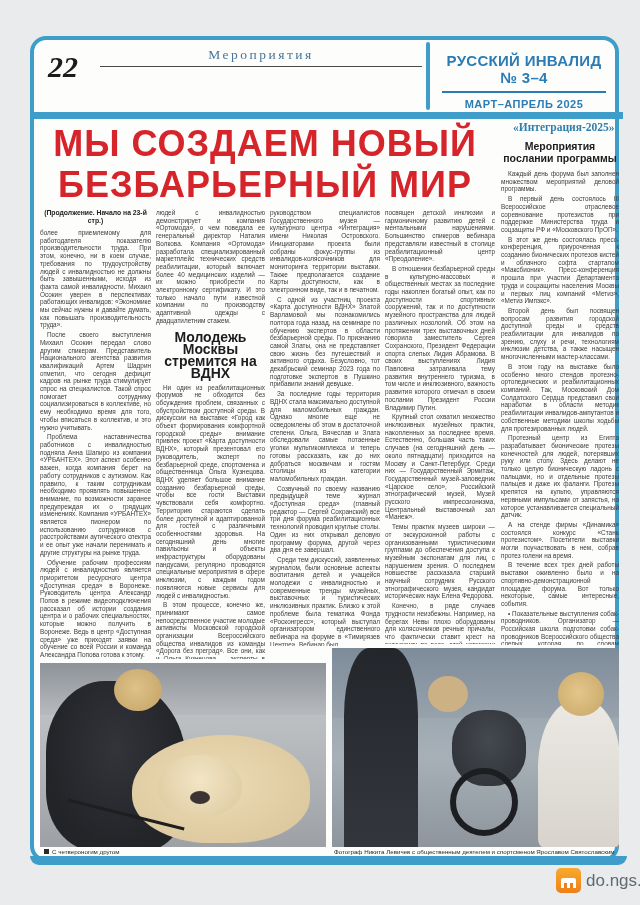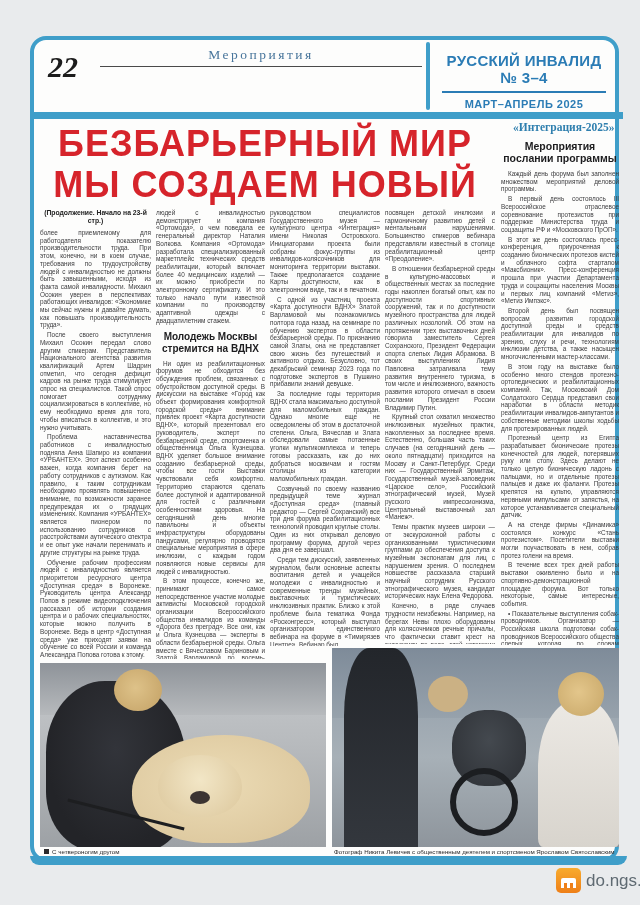--- a/index.html
+++ b/index.html
@@ -17,21 +17,21 @@
   .masthead .mh2{font-size:11px;letter-spacing:.5px;}
   .topbar{position:absolute;left:34px;top:112px;width:589px;height:7px;background:#3f9ec9;}
   .botbar{position:absolute;left:30px;top:856px;width:597px;height:9px;background:#3f9ec9;border-radius:0 0 14px 14px;}
   
   .headline{position:absolute;left:36px;top:123px;width:458px;text-align:center;color:#d6242b;font-weight:bold;font-size:36px;line-height:41px;letter-spacing:1px;white-space:nowrap;}
   
   .col{position:absolute;top:209px;overflow:hidden;font-size:6.4px;line-height:7.7px;color:#3c3c3e;text-align:justify;}
   .col p{margin:0 0 2px 0;text-indent:7px;}
   .col p.flow{text-indent:0;}
   .note{font-weight:bold;text-align:center;font-size:6.8px;line-height:8px;margin:0 0 4px 0;color:#222;}
-  .subhead{font-weight:bold;text-align:center;font-size:10px;line-height:12px;color:#1d1d1f;margin:6px 0 5px 0;}
+  .subhead{font-weight:bold;text-align:center;font-size:14px;line-height:12px;color:#1d1d1f;margin:6px 0 5px 0;}
   #col1{left:40px;width:111px;height:450px;}
   #col2{left:156px;width:109px;height:450px;}
   #col3{left:270px;width:110px;height:437px;}
   #col4{left:385px;width:110px;height:435px;}
   
   .sidebar{position:absolute;left:501px;top:121px;width:118px;height:524px;overflow:hidden;}
   .kicker{display:flex;align-items:center;gap:12px;color:#2f7fae;font-family:"Liberation Serif",serif;font-weight:bold;font-size:11.5px;}
   .kicker .kline{flex:1;height:2px;background:#3f9ec9;}
   .sb-title{font-weight:bold;font-size:10.5px;line-height:12px;text-align:center;color:#1d1d1f;margin:7px 0 6px 0;}
   .sb-body{font-size:6.4px;line-height:7.7px;color:#3c3c3e;text-align:justify;}
@@ -65,22 +65,22 @@
 </div>
 <div class="hdr-divider"></div>
 <div class="masthead">
   <div class="mh1">РУССКИЙ ИНВАЛИД № 3–4</div>
   <div class="mrule"></div>
   <div class="mh2">МАРТ–АПРЕЛЬ 2025</div>
 </div>
 <div class="topbar"></div>
 
 <div class="headline">
+  <div>МЫ СОЗДАЕМ НОВЫЙ</div>
   <div>БЕЗБАРЬЕРНЫЙ МИР</div>
-  <div>МЫ СОЗДАЕМ НОВЫЙ</div>
 </div>
 
 <div class="col" id="col1">
   <div class="note">(Продолжение. Начало на 23-й стр.)</div>
   <p class="flow">более приемлемому для работодателя показателю производительности труда. При этом, конечно, ни в коем случае, требования по трудоустройству людей с инвалидностью не должны быть завышенными, исходя из факта самой инвалидности. Михаил Осокин уверен в перспективах работающих инвалидов: «Экономике мы сейчас нужны и давайте думать, как повышать производительность труда».</p>
   <p>После своего выступления Михаил Осокин передал слово другим спикерам. Представитель Национального агентства развития квалификаций Артем Шадрин отметил, что сегодня дефицит кадров на рынке труда стимулирует спрос на специалистов. Такой спрос помогает сотруднику социализироваться в коллективе, но ему необходимо время для того, чтобы вписаться в коллектив, и это нужно учитывать.</p>
   <p>Проблема наставничества работников с инвалидностью подняла Анна Шапиро из компании «УРБАНТЕХ». Этот аспект особенно важен, когда компания берет на работу сотрудников с аутизмом. Как правило, к таким сотрудникам необходимо проявлять повышенное внимание, по возможности заранее предупреждая их о грядущих изменениях. Компания «УРБАНТЕХ» является пионером по использованию сотрудников с расстройствами аутического спектра и ее опыт уже начали перенимать и другие структуры на рынке труда.</p>
   <p>Обучение рабочим профессиям людей с инвалидностью является приоритетом ресурсного центра «Доступная среда» в Воронеже. Руководитель центра Александр Попов в режиме видеоподключения рассказал об истории создания центра и о рабочих специальностях, которые можно получить в Воронеже. Ведь в центр «Доступная среда» уже приходят заявки на обучение со всей России и команда Александра Попова готова к этому.</p>
 
 </div>

